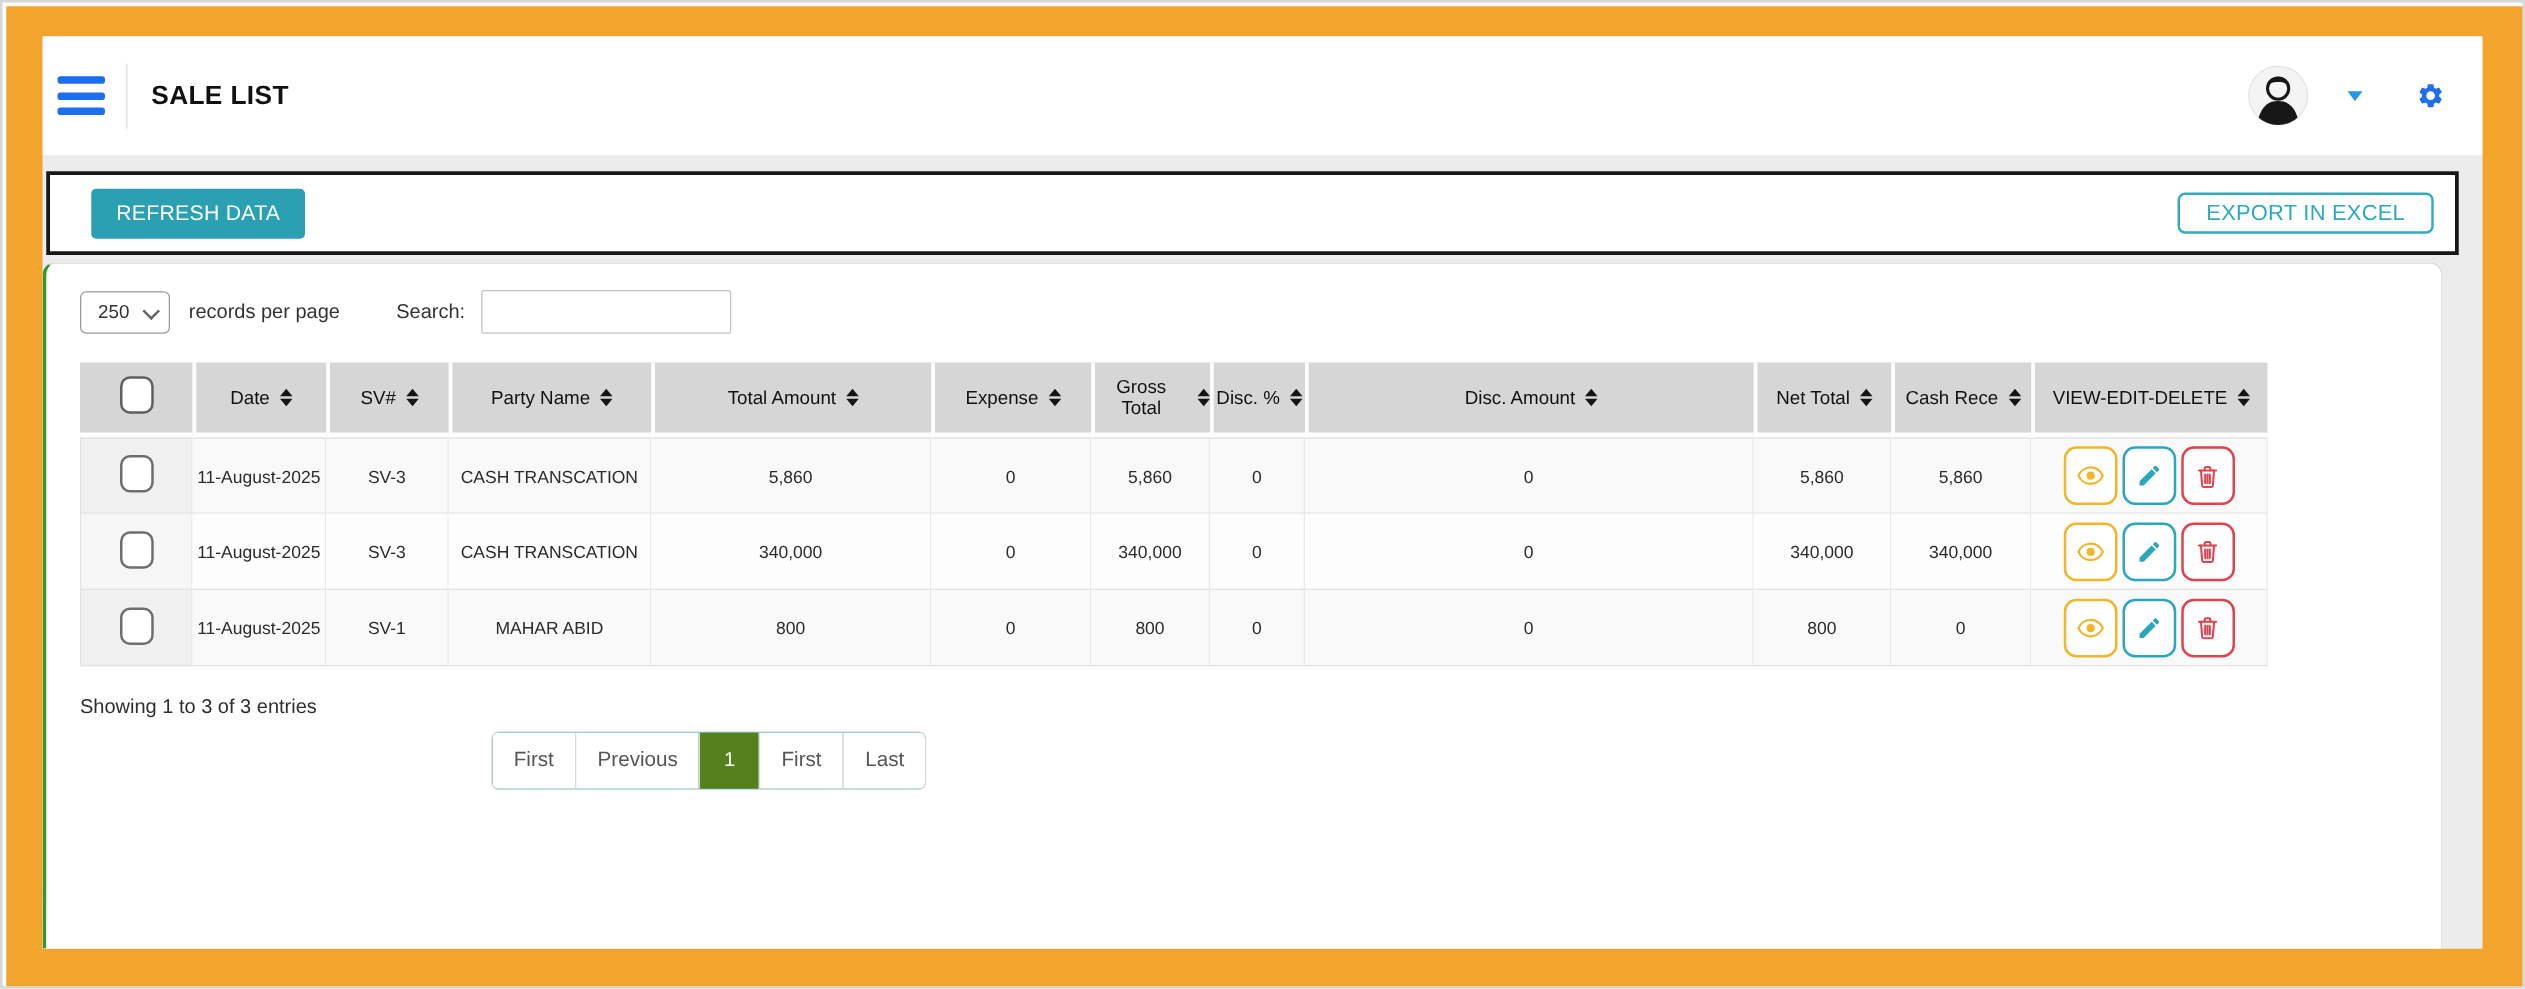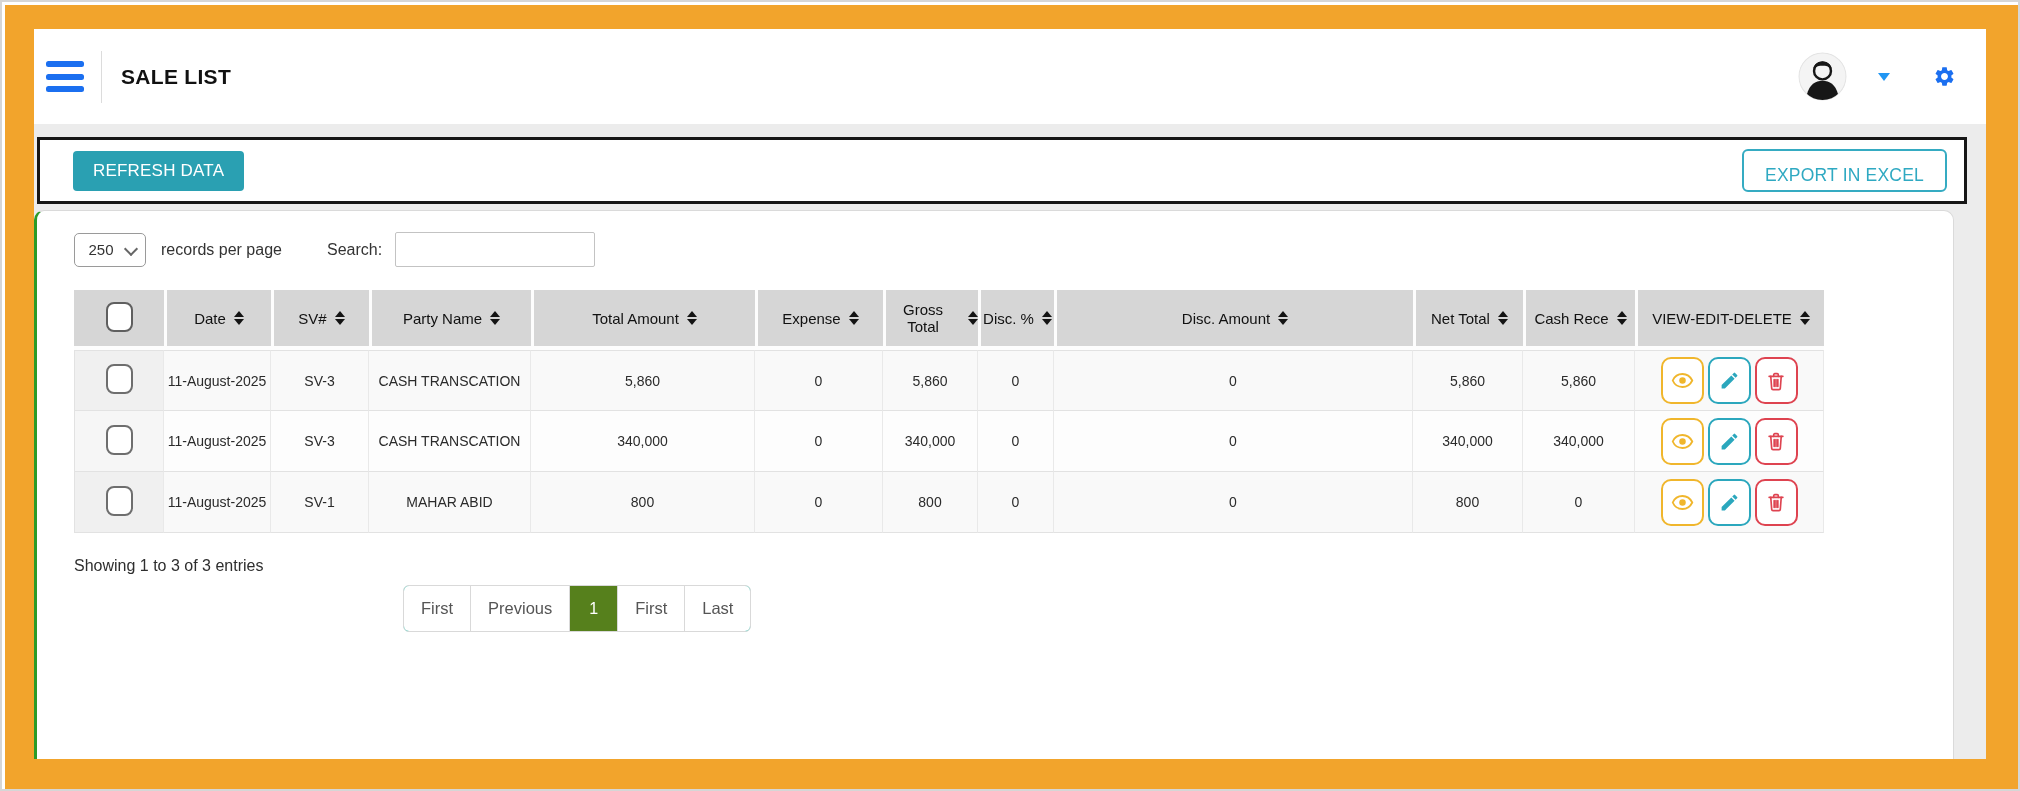--- a/index.html
+++ b/index.html
@@ -17,24 +17,24 @@
   .hdr-right { margin-left:auto; display:flex; align-items:center; }
   .avatar { width:49px; height:49px; border-radius:50%; overflow:hidden; cursor:pointer; background:none; border:none; padding:0; }
   .caret { width:0; height:0; border-left:6px solid transparent; border-right:6px solid transparent; border-top:8px solid #2196F3; margin-left:31px; cursor:pointer; }
   .gear-btn { background:none; border:none; margin-left:43px; cursor:pointer; line-height:0; }
 
   
   .toolbar { flex:0 0 67px; margin:13px 19px 0 3px; background:#fff; border:3px solid #161616; display:flex; align-items:center; padding:0 17px 0 18px; }
   .btn { font-family:"Liberation Sans", sans-serif; cursor:pointer; border:none; }
   .btn-create { background:#FCB713; color:#1B6FF0; font-weight:700; font-size:17px; height:40px; padding:0 22px; border-radius:4px; letter-spacing:.2px; }
   .btn-refresh { background:#2AA0B2; color:#fff; font-size:17px; height:40px; padding:0 20px; border-radius:4px; margin-left:15px; letter-spacing:.2px; }
-  .btn-export { margin-left:auto; background:#fff; border:2px solid #35ABC2; color:#2FA9C2; font-size:17.5px; height:43px; padding:14px 21px; border-radius:6px; letter-spacing:.2px; }
-
-  
-  .panel { flex:1 1 auto; margin:6px 32px 0 0; background:#fff; border:1px solid #dadada; border-left:3px solid #2C9B28; border-bottom:none; border-radius:10px 10px 0 0; padding:21px 0 0 37px; overflow:hidden; }
+  .btn-export { margin-left:auto; background:#fff; border:2px solid #35ABC2; color:#2FA9C2; font-size:17.5px; height:33px; padding:4px 21px; border-radius:6px; letter-spacing:.2px; }
+
+  
+  .panel { flex:1 1 auto; margin:6px 32px 0 0; background:#fff; border:1px solid #dadada; border-left:3px solid #2C9B28; border-bottom:none; border-radius:10px 10px 0 0; padding:21px 0 0 27px; overflow:hidden; }
 
   .controls { display:flex; align-items:center; font-size:16px; color:#333; }
   .sel-wrap { position:relative; }
   .sel-wrap select { -webkit-appearance:none; appearance:none; width:72px; height:34px; border:1px solid #9a9a9a; border-radius:5px; background:#fff; font-size:15px; color:#333; text-align:center; padding-right:18px; font-family:"Liberation Sans", sans-serif; }
   .sel-wrap::after { content:""; position:absolute; right:10px; top:11px; width:8px; height:8px; border-right:2px solid #666; border-bottom:2px solid #666; transform:rotate(45deg); pointer-events:none; }
   .rpp-label { margin-left:15px; }
   .search-label { margin-left:45px; }
   .search-input { margin-left:13px; width:200px; height:35px; border:1px solid #c3c3c3; border-radius:2px; font-size:15px; padding:0 8px; font-family:"Liberation Sans", sans-serif; }
 
   

